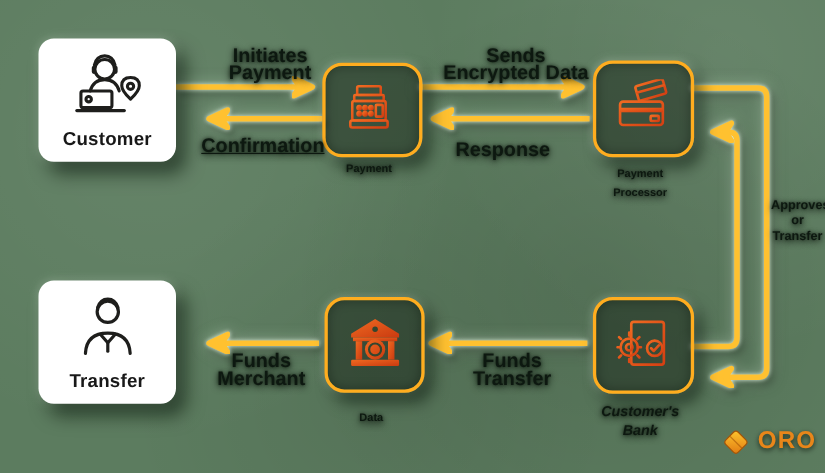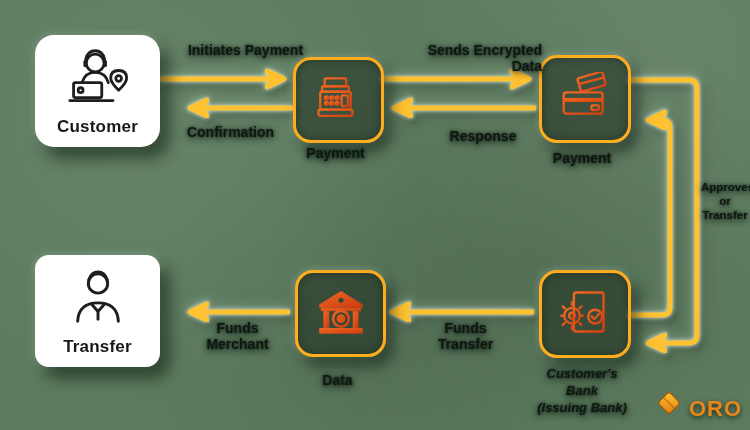--- a/index.html
+++ b/index.html
@@ -18,29 +18,29 @@
   .card .cicon{position:absolute;top:12px;left:50%;transform:translateX(-50%);}
   .card .clabel{font-size:17px;font-weight:700;color:#181818;letter-spacing:.2px;}
   
   .obox{position:absolute;border:3px solid #FFAD1F;border-radius:18px;
         background:rgba(12,22,12,0.42);
         box-shadow:7px 9px 14px rgba(2,14,4,0.50), 0 0 9px rgba(215,238,215,0.35), inset 0 0 10px rgba(0,10,0,0.35);
         display:flex;align-items:center;justify-content:center;}
   
   .lbl{position:absolute;text-align:center;color:#0d1810;font-weight:700;
        text-shadow:0 2px 7px rgba(0,10,2,0.85), 0 0 3px rgba(0,10,2,0.6);}
-  .node-lbl{font-size:14px;line-height:17px;}
-  .flow-lbl{font-size:14px;line-height:16px;}
+  .node-lbl{font-size:10px;line-height:17px;}
+  .flow-lbl{font-size:18px;line-height:16px;}
   .side-lbl{font-size:11.5px;line-height:14px;}
   
   svg.arrows{position:absolute;left:0;top:0;
      filter:drop-shadow(0 0 2px rgba(228,246,228,0.95)) drop-shadow(0 0 6px rgba(198,228,198,0.55)) drop-shadow(3px 4px 3px rgba(0,12,2,0.45));}
   svg.arrows path{fill:none;stroke:#FFC130;stroke-width:5;stroke-linejoin:round;}
   
-  .logo{position:absolute;right:8px;bottom:8px;display:flex;align-items:flex-end;gap:5px;margin-top:40px;}
+  .logo{position:absolute;right:8px;bottom:8px;display:flex;align-items:flex-start;gap:5px;margin-top:40px;}
   .logo .otext{font-size:22px;font-weight:800;color:#E8861A;letter-spacing:1px;
                text-shadow:0 2px 5px rgba(0,10,2,0.7);}
 </style>
 </head>
 <body>
 
 <div class="stage">
 
   <svg class="arrows" width="750" height="430" viewBox="0 0 750 430">
     <defs>
@@ -51,21 +51,21 @@
     <path d="M160,79 H280" marker-end="url(#ah)"></path>
     <path d="M293,108 H194" marker-end="url(#ah)"></path>
     <path d="M381,79 H525" marker-end="url(#ah)"></path>
     <path d="M536,108 H398" marker-end="url(#ah)"></path>
     <path d="M628,80 H689 Q697,80 697,88 V335 Q697,343 689,343 H652" marker-end="url(#ah)"></path>
     <path d="M628,315 H662 Q670,315 670,307 V128 Q670,120 662,120 H652" marker-end="url(#ah)"></path>
     <path d="M534,312 H396" marker-end="url(#ah)"></path>
     <path d="M290,312 H194" marker-end="url(#ah)"></path>
   </svg>
 
-  <div class="card" style="left:35px;top:35px;border-radius:19px;">
+  <div class="card" style="left:35px;top:35px;">
     <span class="cicon">
       <svg width="82" height="62" viewBox="0 0 84 66" fill="none" stroke="#1e1e1c" stroke-width="3" stroke-linecap="round" stroke-linejoin="round">
         <circle cx="39" cy="17" r="9.5"></circle>
         <path d="M29,13 q2,-9 10,-9 q8,0 10,9"></path>
         <rect x="26.5" y="13.5" width="4" height="8" rx="2" fill="#1e1e1c" stroke="none"></rect>
         <rect x="47.5" y="13.5" width="4" height="8" rx="2" fill="#1e1e1c" stroke="none"></rect>
         <path d="M25,38 q3,-11 14,-11 q11,0 14,11"></path>
         <rect x="16" y="38" width="30" height="16" rx="2"></rect>
         <circle cx="23.5" cy="46" r="2.6"></circle>
         <path d="M12,57 h46"></path>
@@ -133,20 +133,21 @@
           <rect x="5" y="22" width="42" height="23" rx="3"></rect>
           <rect x="5" y="28" width="42" height="4.5" fill="url(#og2)" stroke="none"></rect>
           <path d="M10,39 h13"></path>
           <rect x="35" y="36" width="8" height="5" rx="1"></rect>
         </g>
       </svg>
     </span>
   </div>
   <div class="lbl node-lbl" style="left:524px;top:150px;width:116px;">
     <div>Payment</div>
+    <div>Processor</div>
   </div>
 
   <div class="obox" style="left:539px;top:270px;width:86px;height:82px;">
     <span>
       <svg width="52" height="50" viewBox="0 0 56 54" fill="none" stroke-linecap="round" stroke-linejoin="round">
         <defs>
           <linearGradient id="og3" x1="0" y1="0" x2="1" y2="1">
             <stop offset="0" stop-color="#F06A21"></stop>
               <stop offset="1" stop-color="#D43F12"></stop>
           </linearGradient>
@@ -159,21 +160,20 @@
           <circle cx="14" cy="31" r="3.2"></circle>
           <path d="M14,19.5 v-3 M14,42.5 v3 M2.5,31 h3 M22.5,31 h3 M6,23 l-2,-2 M22,39 l2,2 M6,39 l-2,2 M22,23 l2,-2"></path>
           <circle cx="39" cy="32" r="7.5"></circle>
           <path d="M35.5,32 l2.6,2.6 l5,-5.4"></path>
         </g>
       </svg>
     </span>
   </div>
   <div class="lbl node-lbl" style="left:532px;top:365px;width:100px;font-size:13px;font-style:italic;">
     <div>Customer's Bank</div>
-    <div>(Issuing Bank)</div>
   </div>
 
   <div class="obox" style="left:295px;top:270px;width:85px;height:81px;">
     <span>
       <svg width="54" height="52" viewBox="0 0 64 62" fill="none">
         <defs>
           <linearGradient id="og4" x1="0" y1="0" x2="1" y2="1">
             <stop offset="0" stop-color="#F06A21"></stop>
               <stop offset="1" stop-color="#C93A10"></stop>
           </linearGradient>
@@ -189,23 +189,23 @@
         <circle cx="32" cy="17" r="3" fill="#33462F"></circle>
         <circle cx="32" cy="39" r="6.5" fill="none" stroke="#33462F" stroke-width="2.4"></circle>
       </svg>
     </span>
   </div>
   <div class="lbl node-lbl" style="left:295px;top:372px;width:85px;">
     <div>Data</div>
   </div>
 
   <div class="lbl flow-lbl" style="left:183px;top:42px;width:125px;">Initiates Payment</div>
-  <div class="lbl flow-lbl" style="left:183px;top:124px;width:95px;">Confirmation</div>
-  <div class="lbl flow-lbl" style="left:396px;top:42px;width:146px;text-align:right;">Sends Encrypted Data</div>
-  <div class="lbl flow-lbl" style="left:438px;top:128px;width:90px;">Response</div>
+  <div class="lbl flow-lbl" style="left:183px;top:124px;width:95px;text-decoration:underline;">Confirmation</div>
+  <div class="lbl flow-lbl" style="left:396px;top:42px;width:146px;">Sends Encrypted Data</div>
+  <div class="lbl flow-lbl" style="left:412px;top:128px;width:90px;">Response</div>
   <div class="lbl side-lbl" style="left:701px;top:180px;width:48px;">
     <div>Approves</div>
     <div>or</div>
     <div>Transfer</div>
   </div>
   <div class="lbl flow-lbl" style="left:423px;top:320px;width:85px;">
     <div>Funds</div>
     <div>Transfer</div>
   </div>
   <div class="lbl flow-lbl" style="left:190px;top:320px;width:95px;">

